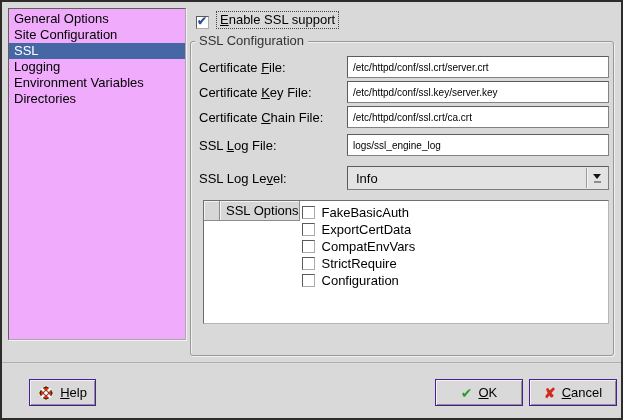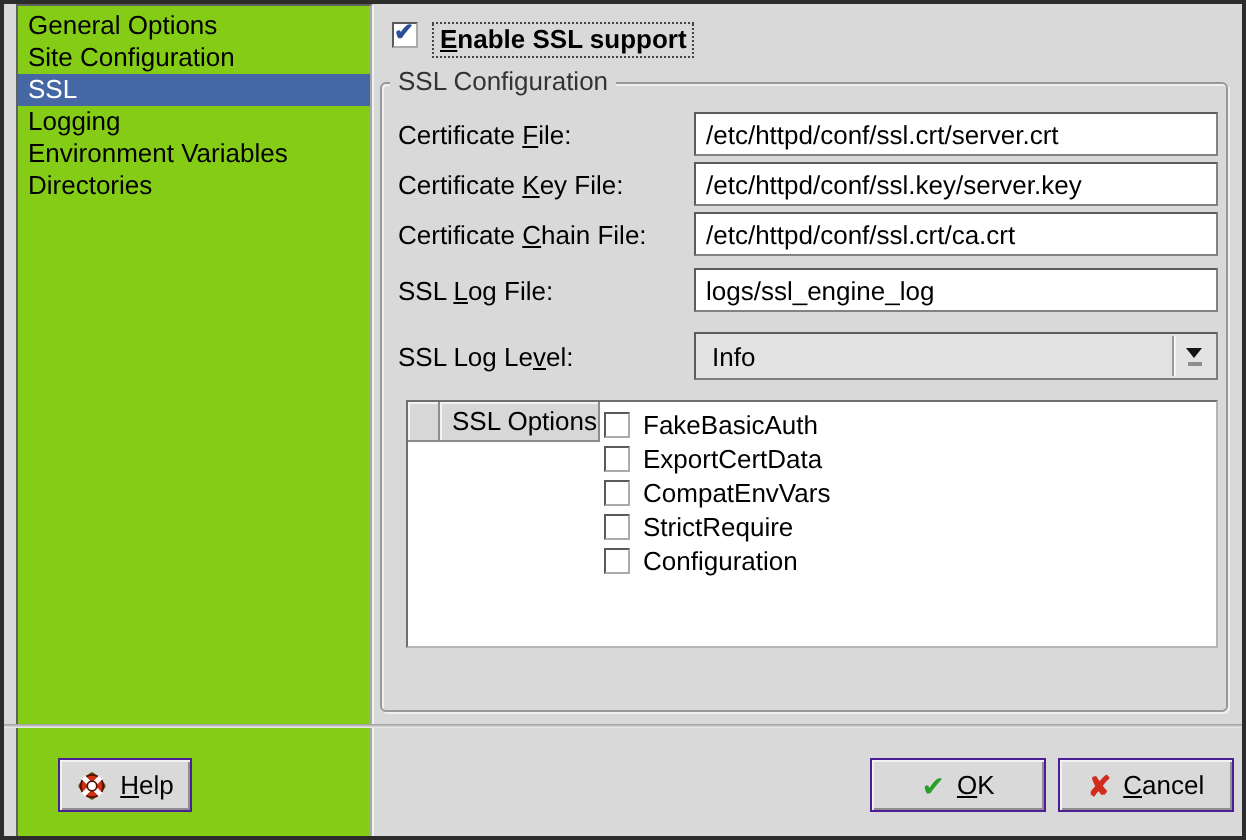--- a/index.html
+++ b/index.html
@@ -7,30 +7,30 @@
   .window {
     position:relative; width:623px; height:420px;
     background:#d9d9d9; border:2px solid #2c2c2a;
     font-family:"Liberation Sans", sans-serif; font-size:13px; color:#000;
     overflow:hidden;
   }
   .mn { text-decoration:underline; }
 
   
   .list-panel {
-    position:absolute; left:6px; top:0; width:178px; height:418px;
-    background:#84cc16; border:1px solid #606060;
+    position:absolute; left:6px; top:6px; width:178px; height:332px;
+    background:#f0abfc; border:1px solid #606060;
     border-right-color:#a8a8a8; border-bottom-color:#a8a8a8;
     box-shadow:1px 1px 0 #f2f2f2; padding:2px 0;
   }
   .list-item { height:16px; line-height:16px; padding:0 5px; white-space:nowrap; cursor:default; }
   .list-item.selected { background:#4567a4; color:#fff; }
 
   
-  .enable-row { position:absolute; left:194px; top:9px; display:flex; align-items:flex-start; gap:7px;font-weight:bold; }
+  .enable-row { position:absolute; left:194px; top:9px; display:flex; align-items:flex-end; gap:7px; }
   .checkbox {
     width:13px; height:13px; background:#fff; position:relative; flex:none;
     border:1px solid #5a5a5a; border-bottom-color:#ababab; border-right-color:#ababab;
   }
   .checkbox.checked::after {
     content:"✔"; position:absolute; left:0px; top:-3px;
     font-size:12px; font-weight:bold; color:#2c4f9c;
   }
   .focus-label { border:1px dotted #444; padding:0 3px; line-height:16px; }
 
@@ -41,21 +41,21 @@
     box-shadow:inset 1px 1px 0 #f0f0f0, 1px 1px 0 #f0f0f0;
     padding:14px 4px 12px 8px;
   }
   .frame-title { position:absolute; top:-9px; left:4px; background:#d9d9d9; padding:0 4px; color:#333; }
 
   .field-row { display:flex; align-items:center; height:22px; margin-bottom:3px; }
   .field-label { width:148px; flex:none; white-space:nowrap; }
   .entry {
     flex:1; height:22px; background:#fff; color:#000;
     border:1px solid #828282; border-top-color:#5c5c5c; border-left-color:#5c5c5c;
-    padding:0 5px; font-family:"Liberation Sans",sans-serif; font-size:13px; outline:none;
+    padding:0 5px; font-family:"Liberation Sans",sans-serif; font-size:10px; outline:none;
   }
   .row-logfile { margin-top:6px; }
   .row-loglevel { margin-top:10px; height:24px; margin-bottom:0; }
 
   .combo {
     flex:1; height:24px; background:#e3e3e3; position:relative; cursor:default;
     border:1px solid #7d7d7d; border-top-color:#5c5c5c; border-left-color:#5c5c5c;
     display:flex; align-items:center; padding-left:8px;
   }
   .combo-arrow-btn {

